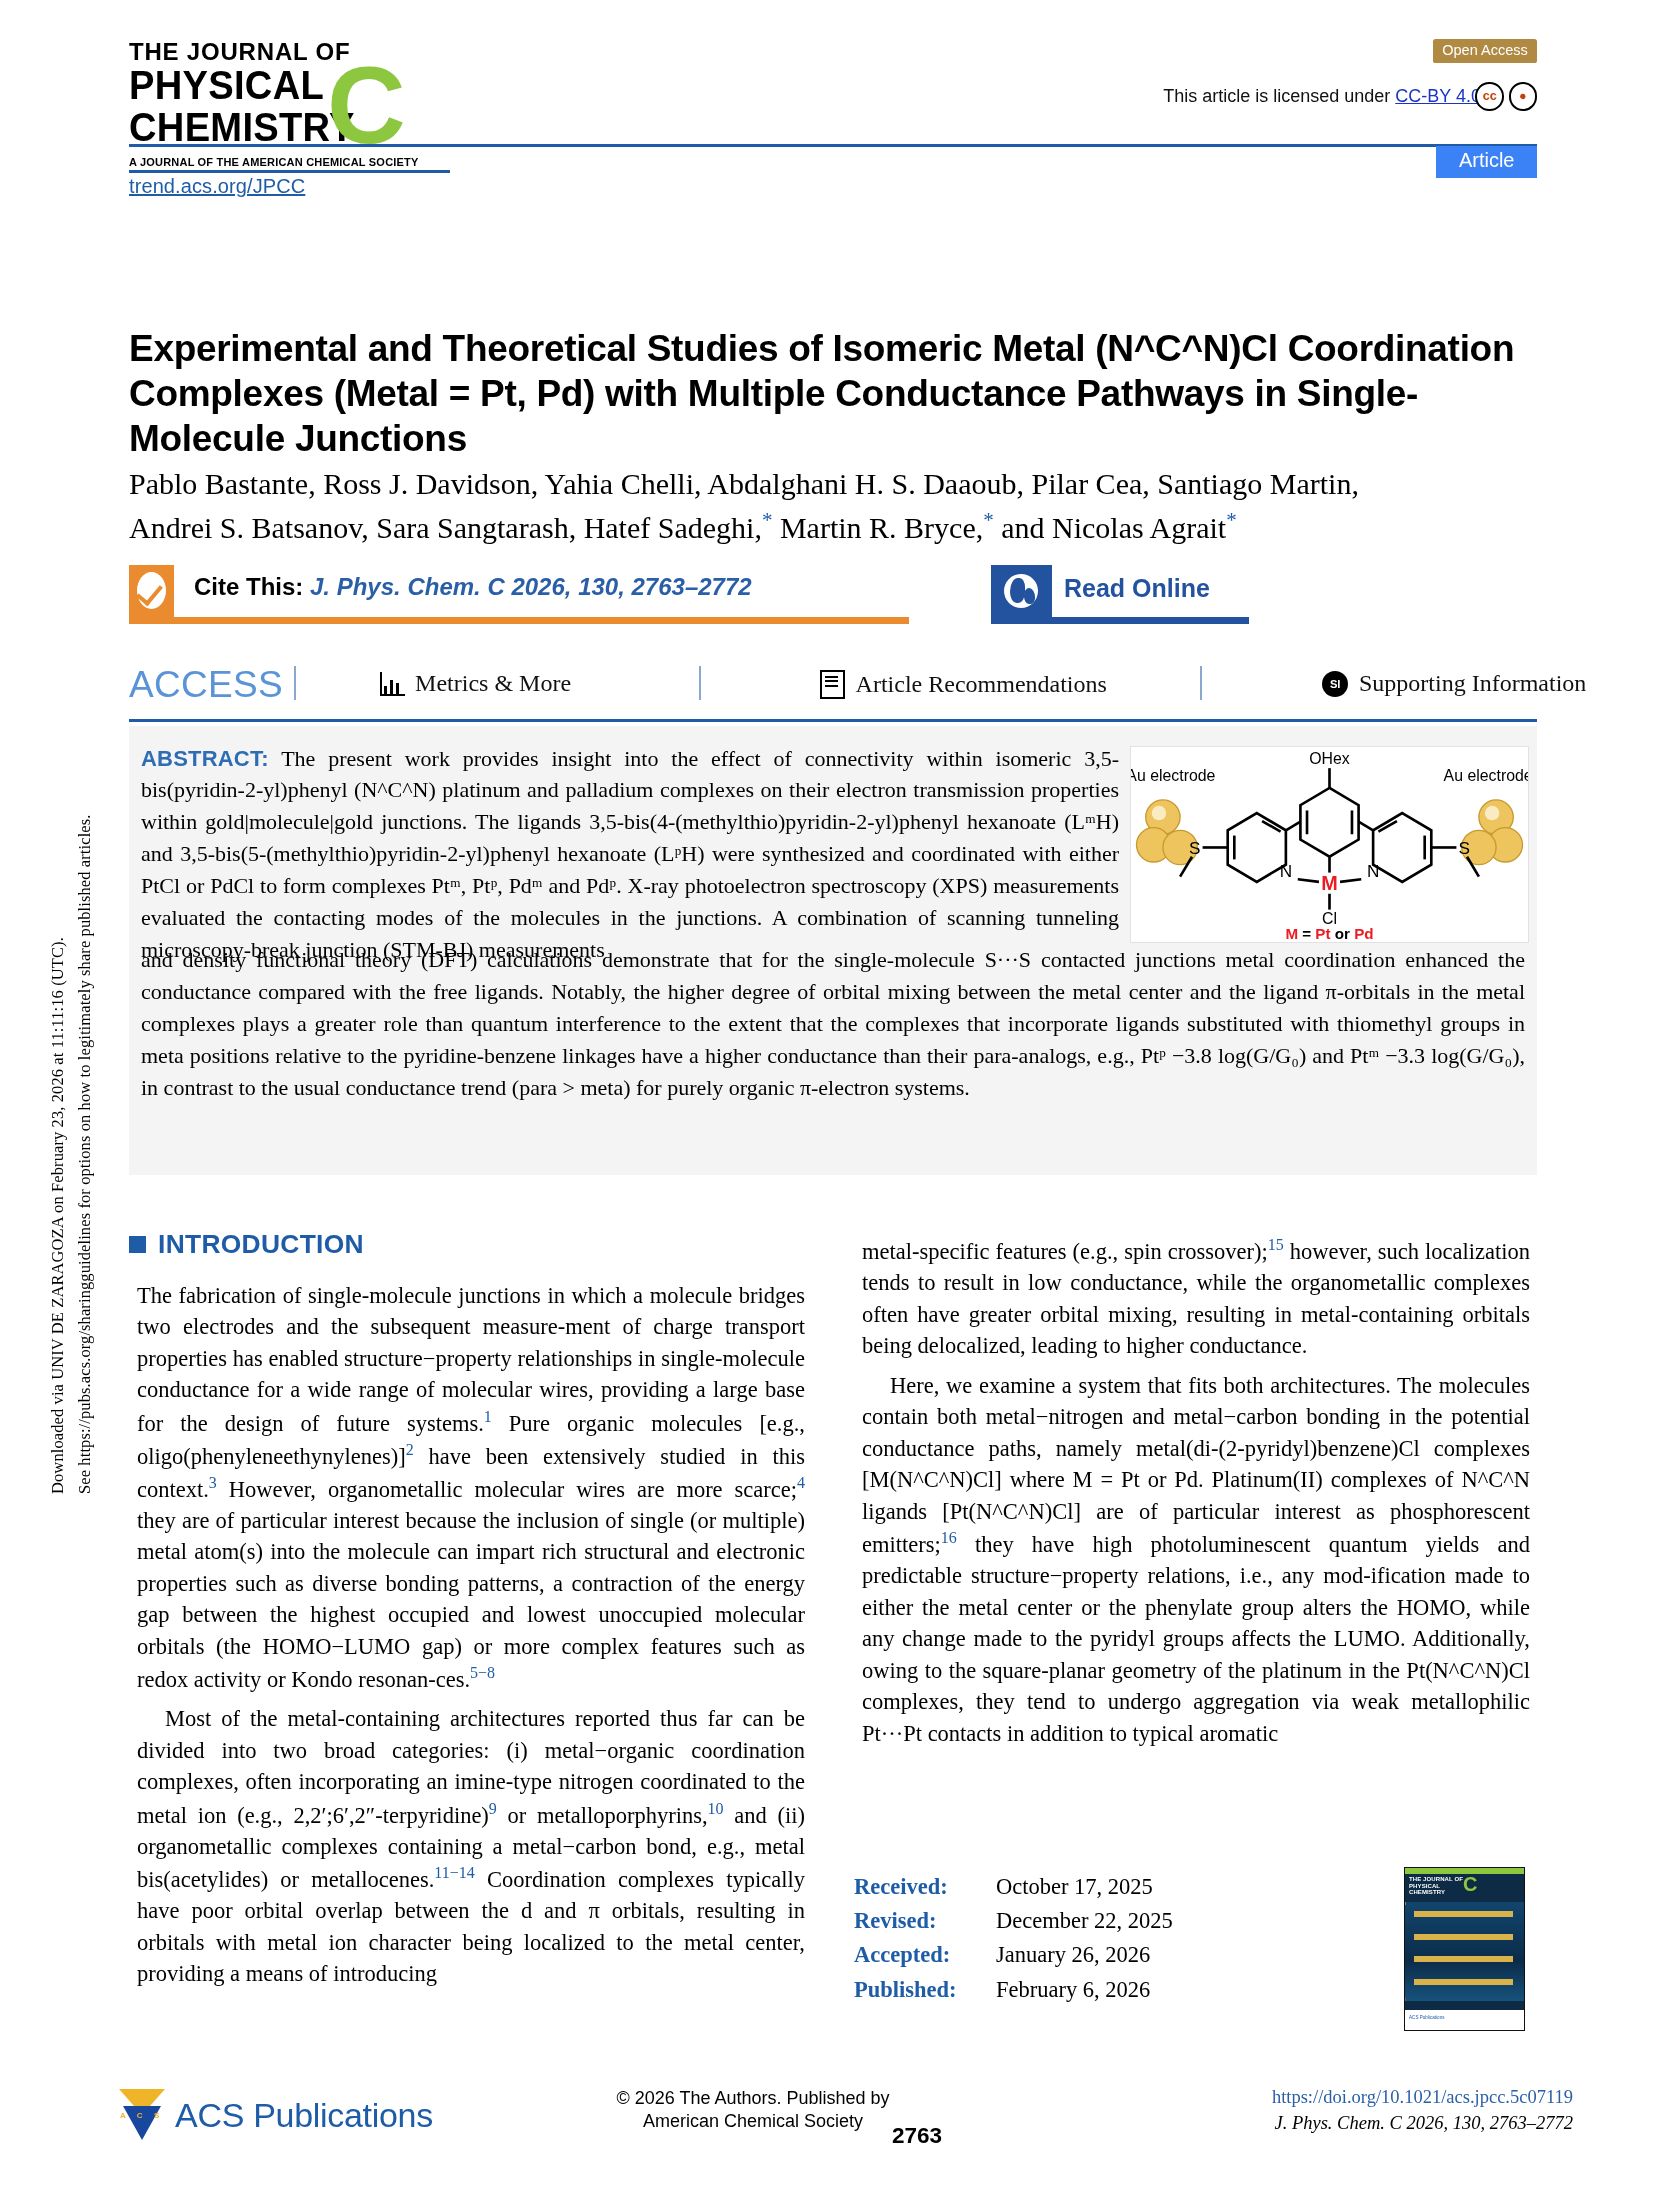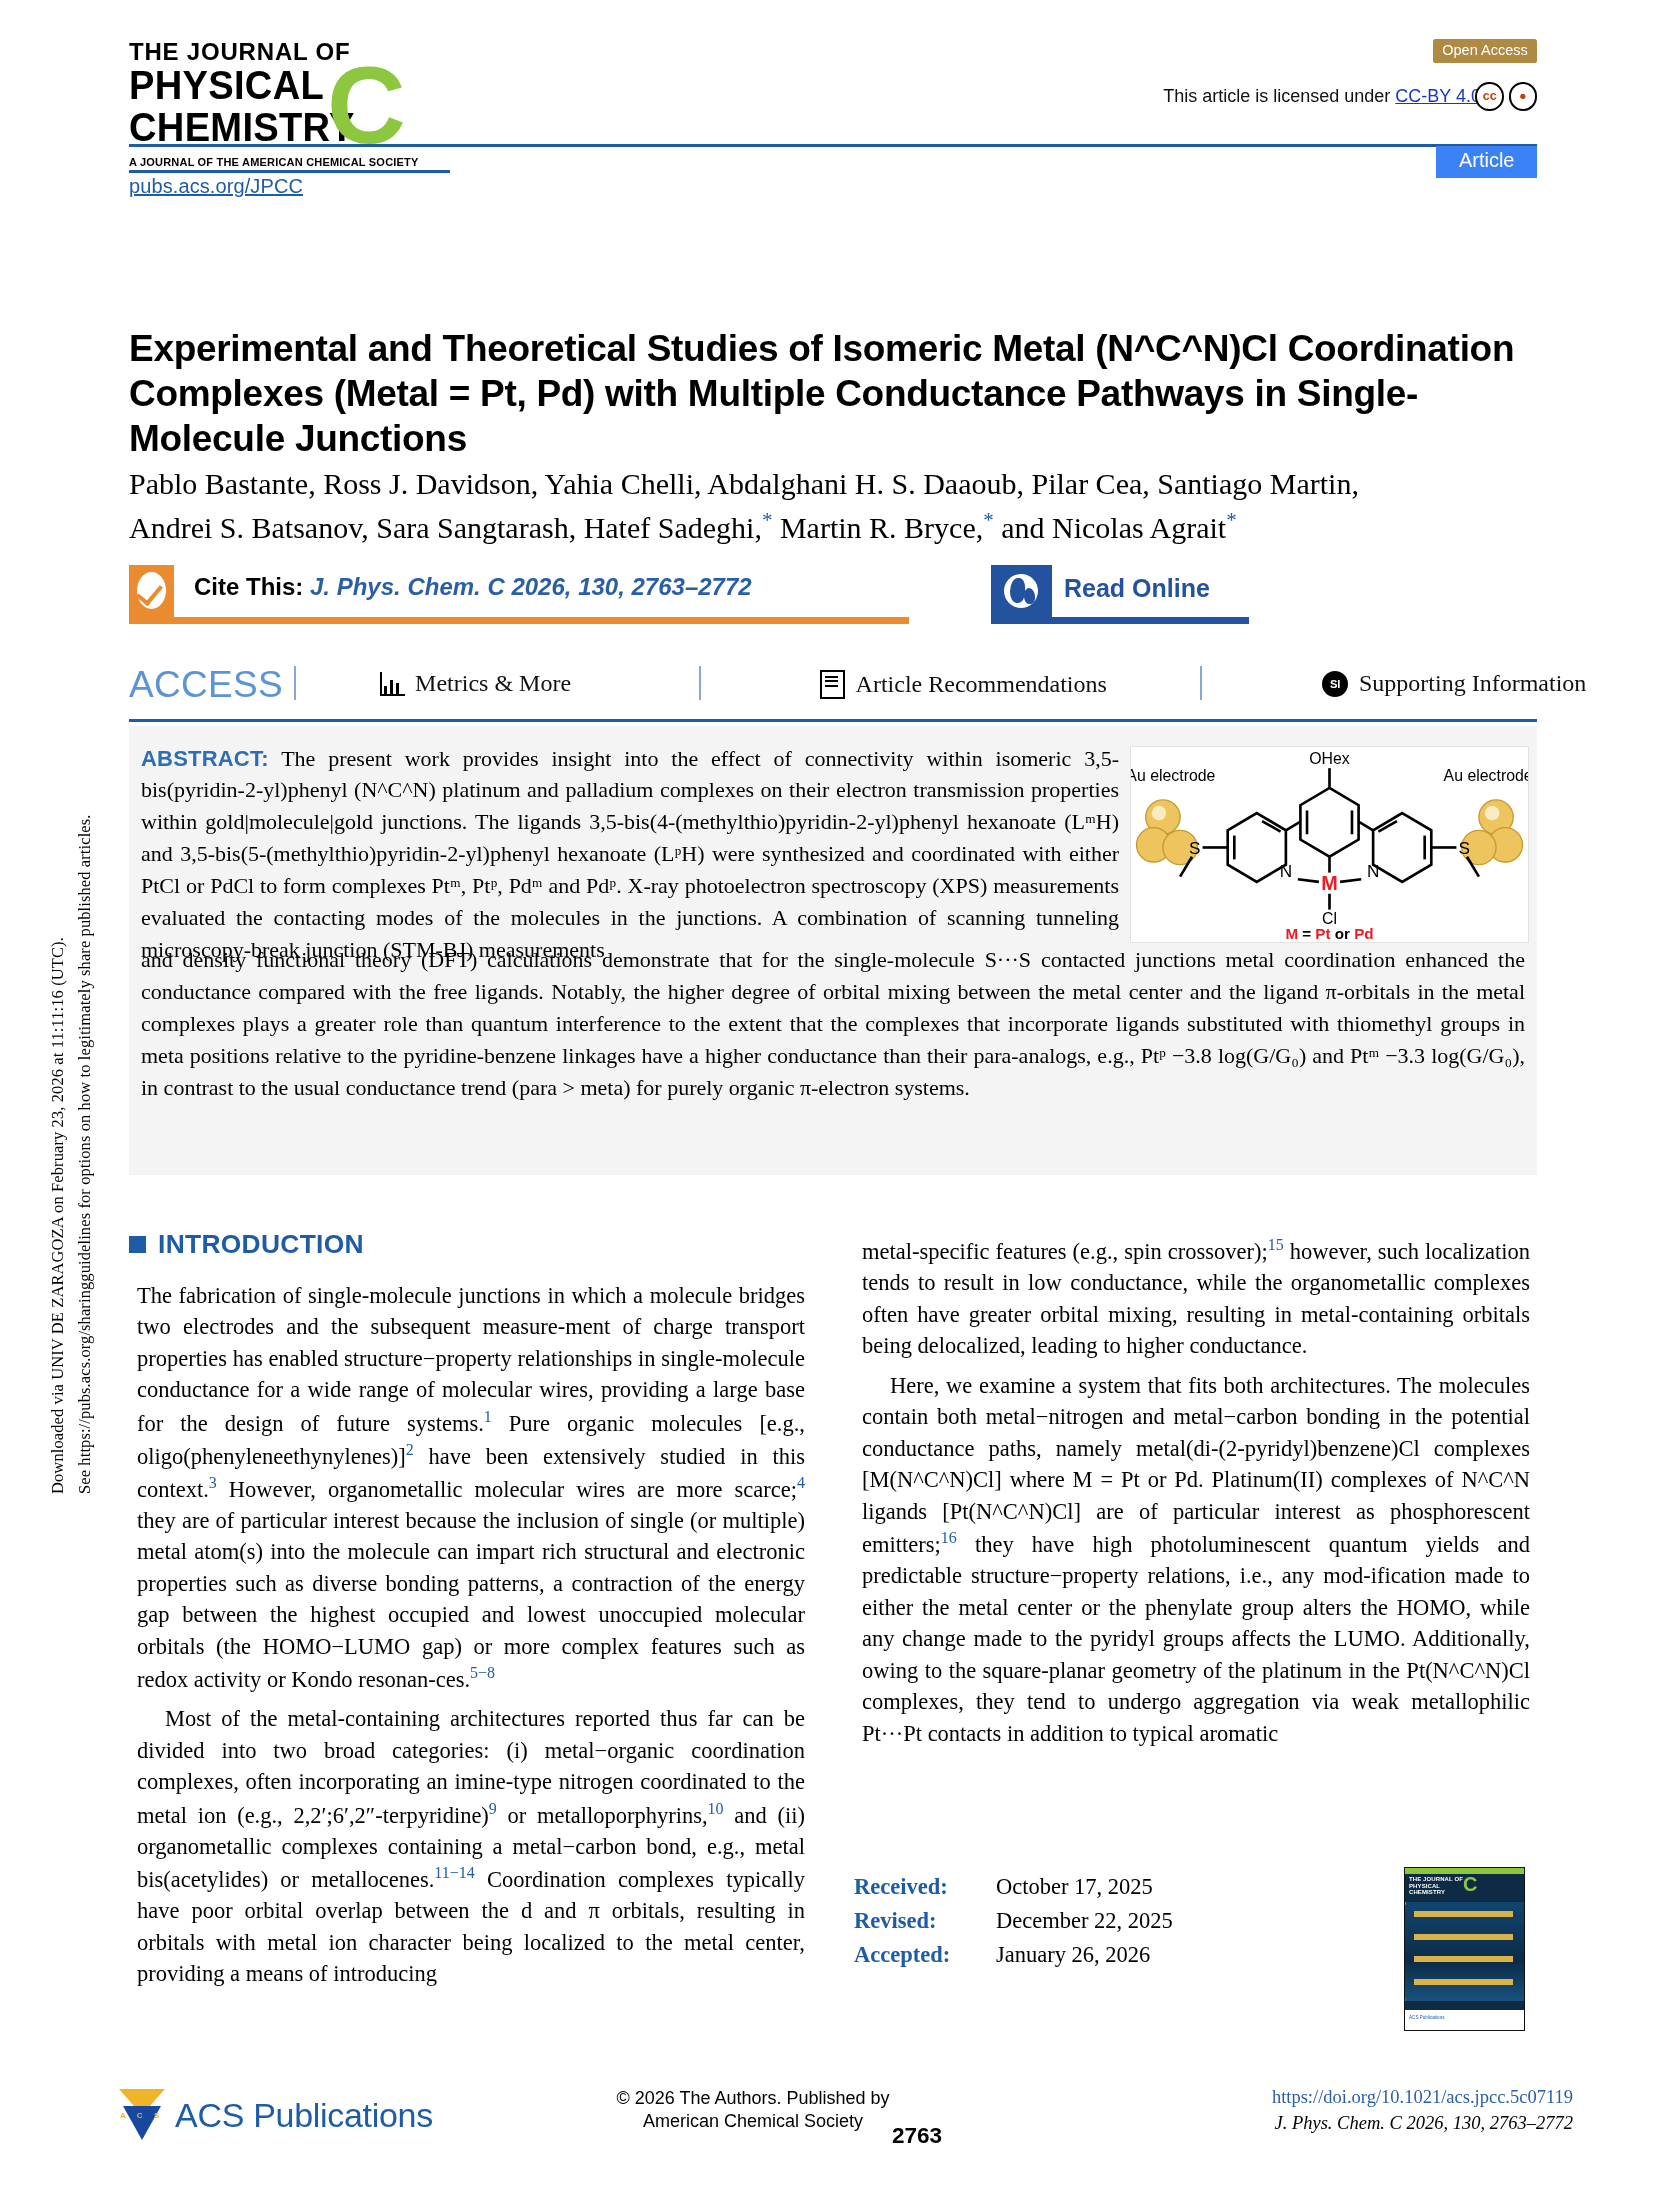--- a/index.html
+++ b/index.html
@@ -315,21 +315,21 @@
     <div class="logo">
       <div class="l-top">THE JOURNAL OF</div>
       <div class="l-main">
         <div>PHYSICAL</div>
         <div>CHEMISTRY</div>
       </div>
       <div class="l-sub">A JOURNAL OF THE AMERICAN CHEMICAL SOCIETY</div>
       <div class="bigC">C</div>
     </div>
     <div class="logo-underline"></div>
-    <a class="pubs-url" href="#">pubs.acs.org/JPCC</a>
+    <a class="pubs-url" href="#">trend.acs.org/JPCC</a>
 
     <div class="oa-badge">Open Access</div>
 
     <div class="license-line">
       <span>This article is licensed under </span><a href="#">CC-BY 4.0</a>
     </div>
     <div class="cc-icons">
       <span class="cc-circle">cc</span>
       <span class="cc-circle">●</span>
     </div>
@@ -515,20 +515,24 @@
       <span class="val">October 17, 2025</span>
     </div>
     <div class="row">
       <span class="lab">Revised:</span>
       <span class="val">December 22, 2025</span>
     </div>
     <div class="row">
       <span class="lab">Accepted:</span>
       <span class="val">January 26, 2026</span>
     </div>
+    <div class="row">
+      <span class="lab">Published:</span>
+      <span class="val">February 6, 2026</span>
+    </div>
   </div>
 
   <div class="cover-thumb">
     <div class="c-green"></div>
     <div class="c-mast">
       <div>THE JOURNAL OF</div>
       <div>PHYSICAL</div>
       <div>CHEMISTRY</div>
     </div>
     <div class="c-c">C</div>

